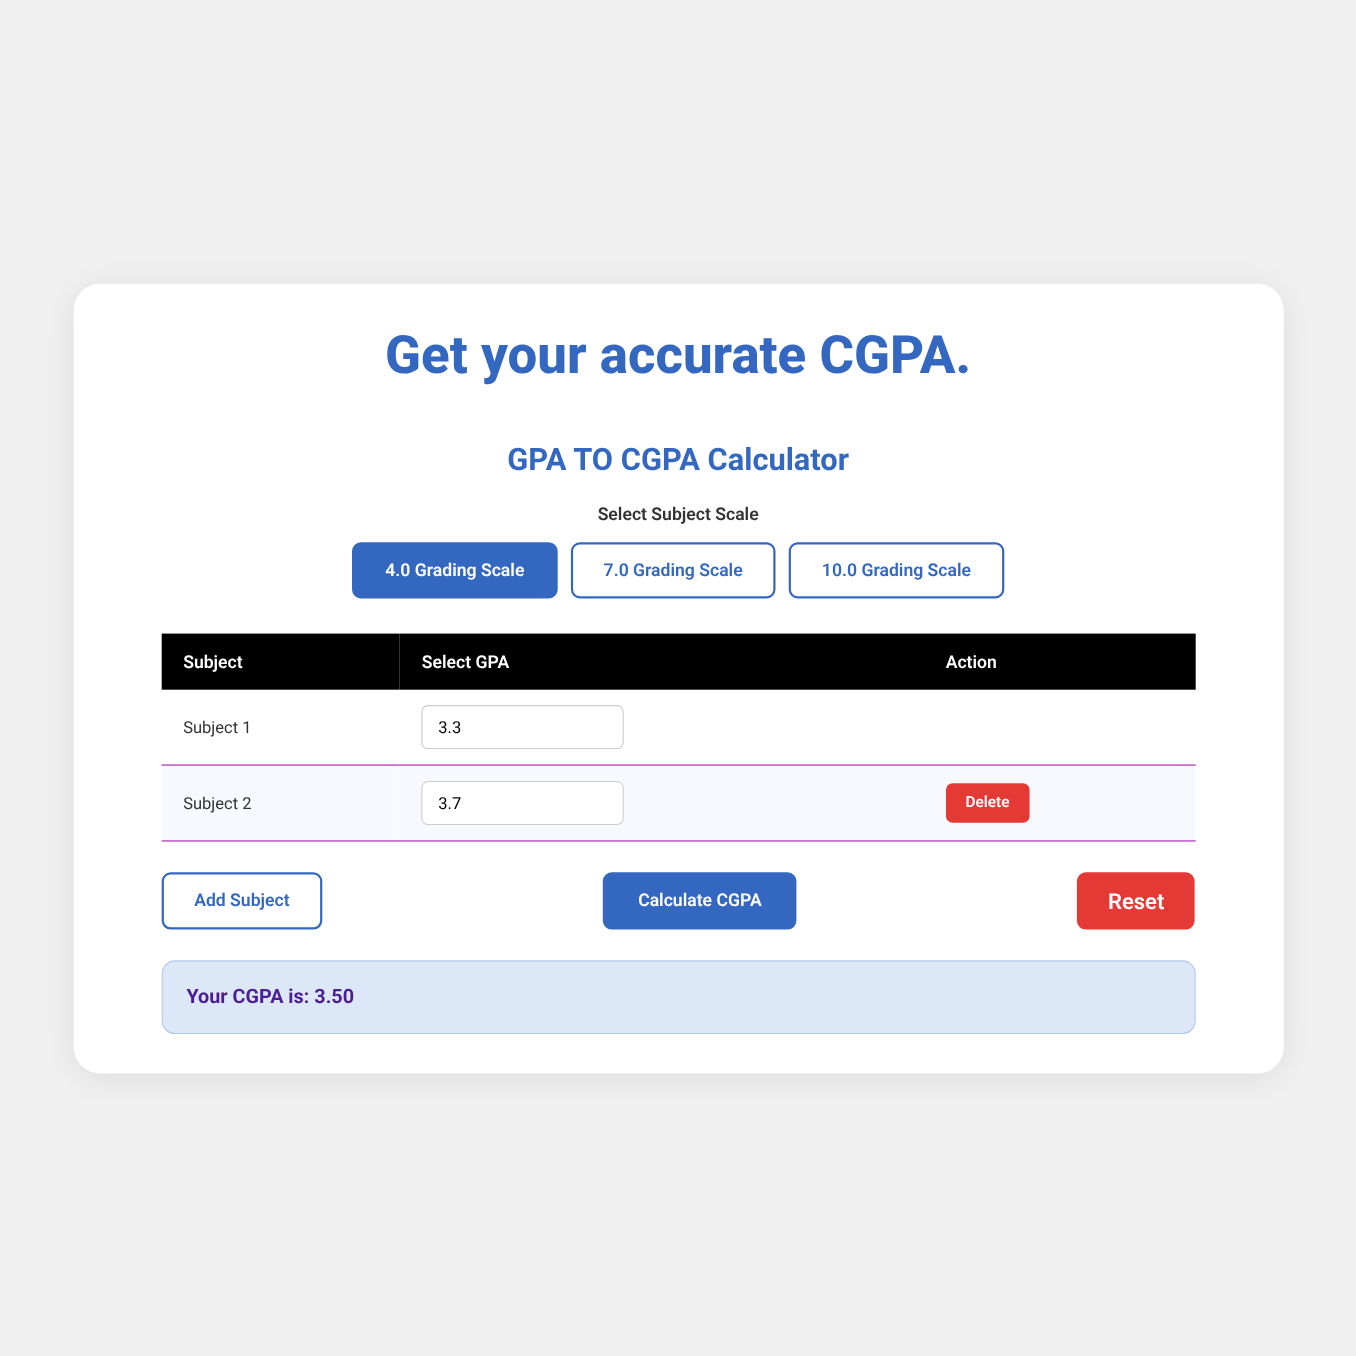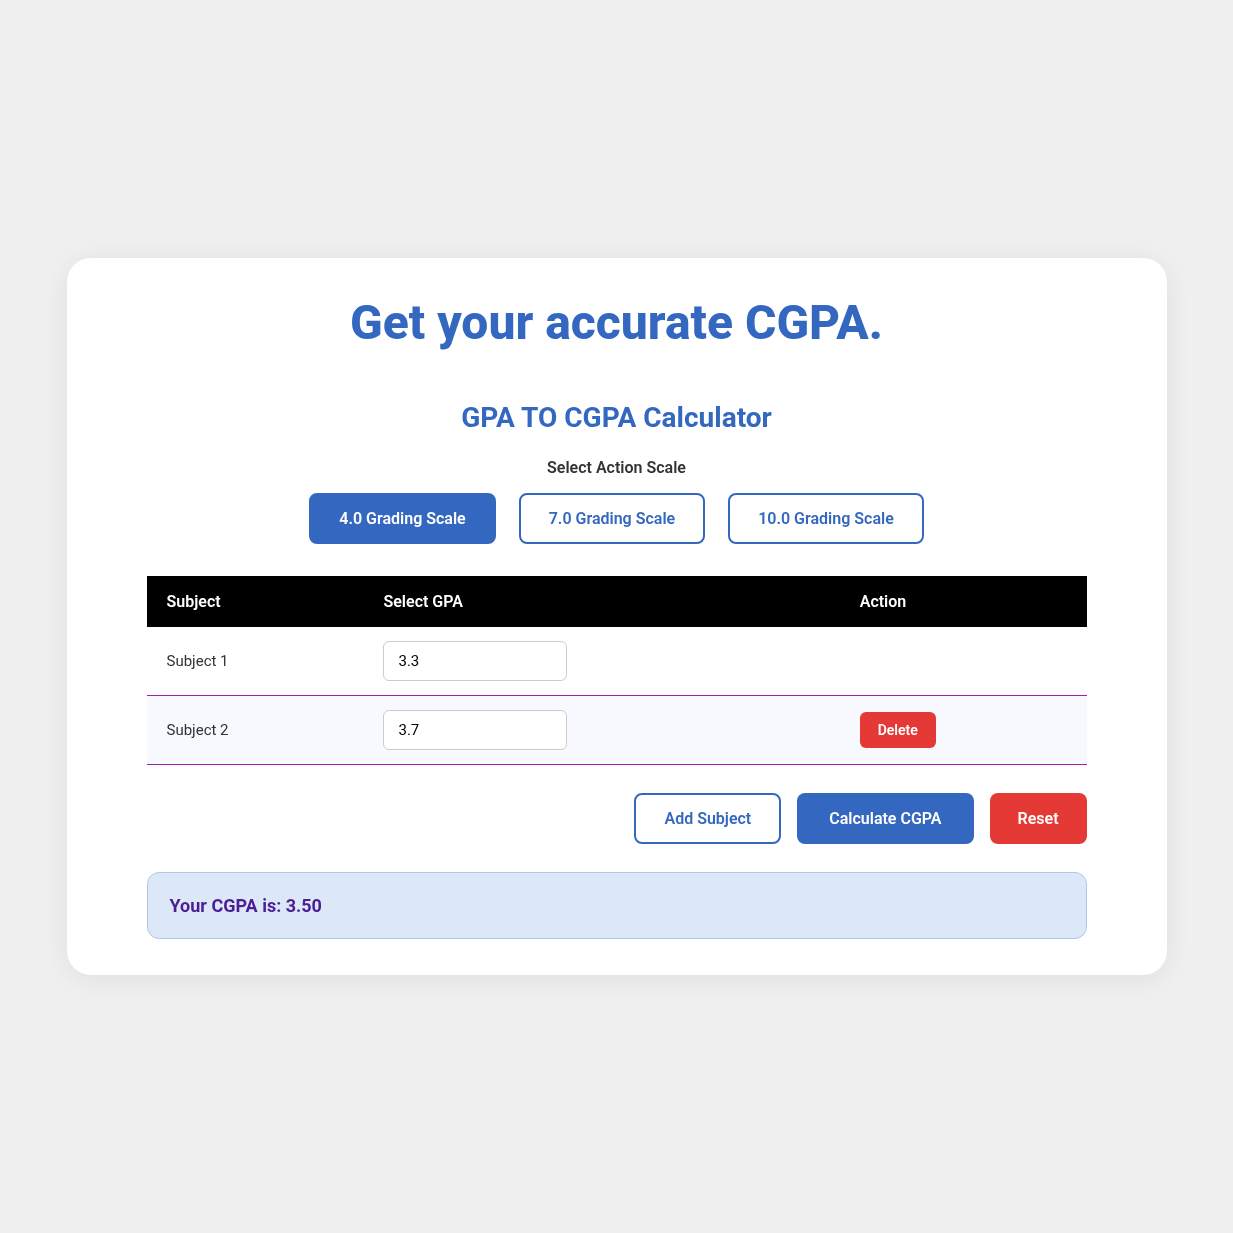--- a/index.html
+++ b/index.html
@@ -47,21 +47,21 @@
       text-align: center;
       font-size: 16px;
       font-weight: 600;
       color: #333;
       margin-bottom: 16px;
     }
 
     .scale-buttons {
       display: flex;
       justify-content: center;
-      gap: 23px;
+      gap: 12px;
       margin-bottom: 32px;
       flex-wrap: wrap;
     }
 
     .scale-btn {
       padding: 14px 28px;
       border: 2px solid #3468c0;
       border-radius: 8px;
       font-size: 16px;
       font-weight: 600;
@@ -124,21 +124,21 @@
       border: none;
       border-radius: 6px;
       padding: 10px 18px;
       font-size: 14px;
       font-weight: 600;
       cursor: pointer;
     }
 
     .action-buttons {
       display: flex;
-      justify-content: flex-end;
+      justify-content: space-between;
       gap: 16px;
       margin-bottom: 28px;
     }
 
     .btn-add {
       background: #fff;
       color: #3468c0;
       border: 2px solid #3468c0;
       border-radius: 8px;
       padding: 14px 28px;
@@ -157,21 +157,21 @@
       font-weight: 600;
       cursor: pointer;
     }
 
     .btn-reset {
       background: #e53935;
       color: #fff;
       border: none;
       border-radius: 8px;
       padding: 14px 28px;
-      font-size: 16px;
+      font-size: 20px;
       font-weight: 600;
       cursor: pointer;
     }
 
     .result-box {
       background: #dce8f8;
       border: 1px solid #b0c8e8;
       border-radius: 12px;
       padding: 22px;
       text-align: left;
@@ -182,21 +182,21 @@
   </style>
 </head>
 <body>
 
 <div class="card">
 
   <h1 class="main-title">Get your accurate CGPA.</h1>
 
   <h2 class="section-title">GPA TO CGPA Calculator</h2>
 
-  <p class="scale-label">Select Action Scale</p>
+  <p class="scale-label">Select Subject Scale</p>
 
   <div class="scale-buttons">
     <button class="scale-btn active">4.0 Grading Scale</button>
     <button class="scale-btn">7.0 Grading Scale</button>
     <button class="scale-btn">10.0 Grading Scale</button>
   </div>
 
   <table>
     <thead>
       <tr>

